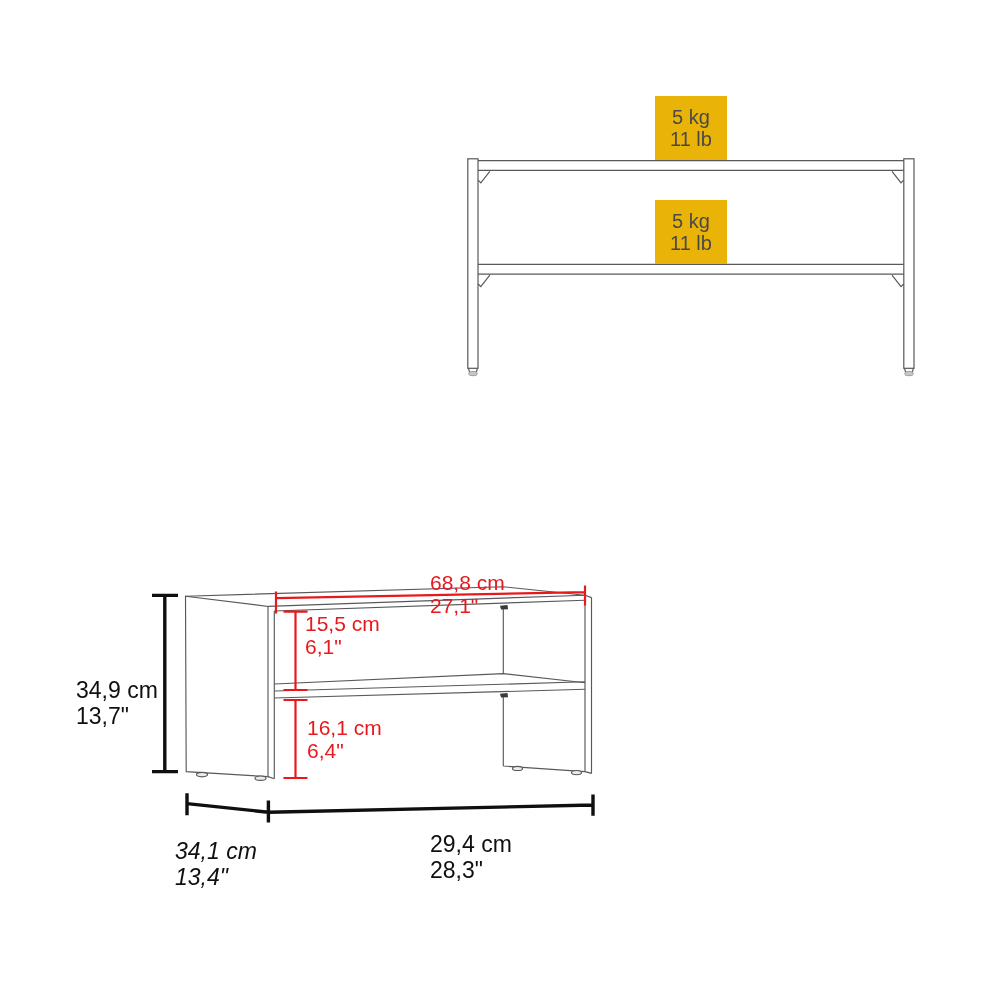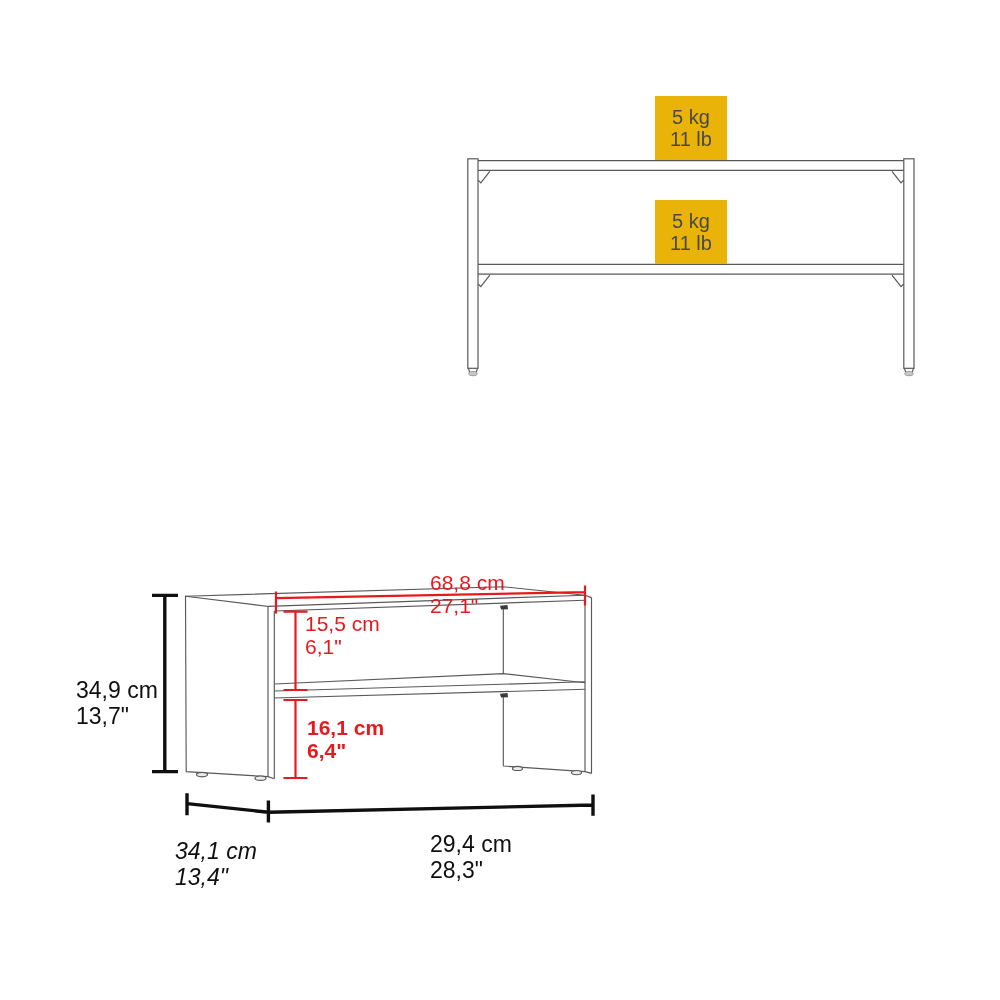--- a/index.html
+++ b/index.html
@@ -16,21 +16,21 @@
   .badge-upper{left:655px;top:96px;}
   .badge-lower{left:655px;top:200px;}
   .dim-label{position:absolute;white-space:nowrap;}
   .dim-black{color:#0f0f0f;font-size:23px;line-height:26px;}
   .dim-red{color:#e8191d;font-size:21px;line-height:23px;}
   .height-label{left:76px;top:661px;margin-top:16px;}
   .depth-label{left:175px;top:838px;font-style:italic;}
   .width-label{left:430px;top:831px;}
   .inner-width-label{left:430px;top:571px;}
   .upper-comp-label{left:305px;top:612px;}
-  .lower-comp-label{left:307px;top:716px;font-weight:bold;}
+  .lower-comp-label{left:307px;top:716px;}
 </style>
 </head>
 <body>
 
 <div class="canvas">
 
   <svg class="layer" viewBox="0 0 1000 1000" aria-hidden="true">
     <g stroke="#58595b" stroke-width="1.2" fill="none">
 
       <rect x="467.8" y="158.8" width="10.2" height="209.5"></rect>

